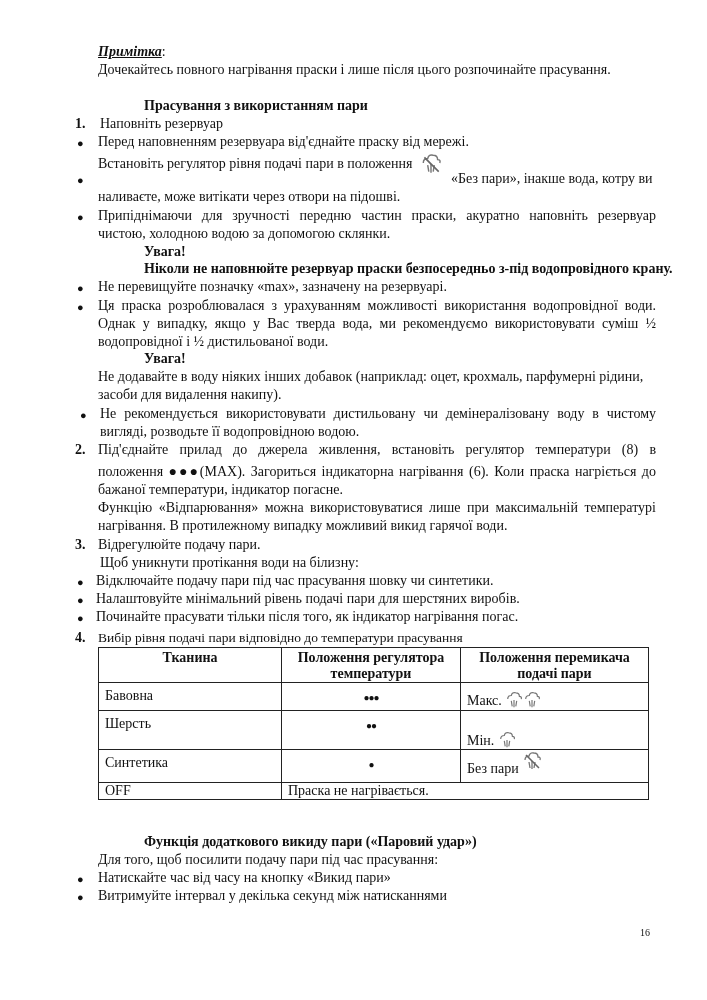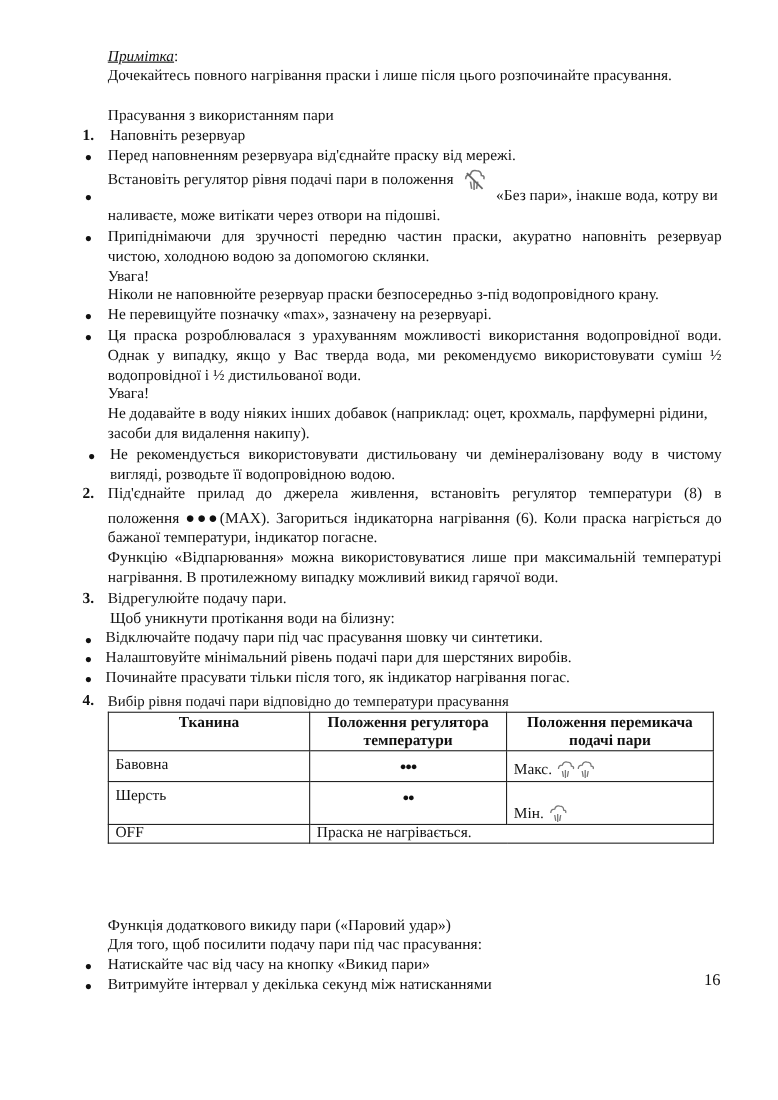--- a/index.html
+++ b/index.html
@@ -1,37 +1,37 @@
 <!DOCTYPE html>
 <html><head>
 <meta charset="utf-8">
 <style>
   html, body { margin: 0; padding: 0; background: #ffffff; }
   body {
     width: 707px; height: 1000px; position: relative; overflow: hidden;
     font-family: "Liberation Serif", serif; font-size: 14px; color: #111; line-height: 17.5px;
   }
   .abs { position: absolute; white-space: nowrap; }
-  .b { font-weight: normal; }
-  .bi { font-weight: normal; font-style: italic; }
+  .b { font-weight: bold; margin-left: 46px; }
+  .bi { font-weight: bold; font-style: italic; }
   .bullet { position: absolute; font-size: 11px; }
   .num { position: absolute; font-weight: bold; }
   .just { text-align: justify; text-align-last: justify; white-space: nowrap; }
   .icon-noSteam, .icon-steam { display: inline-block; vertical-align: bottom; }
   table.tbl {
     position: absolute; left: 98px; top: 615px; width: 551px;
     border-collapse: collapse; font-family: "Liberation Serif", serif; font-size: 14px;
   }
   table.tbl td, table.tbl th { border: 1px solid #222; padding: 0 6px; vertical-align: top; }
   table.tbl th { font-weight: bold; text-align: center; line-height: 16px; padding-top: 2px; }
   .c1 { width: 170px; }
   .c2 { width: 166px; text-align: center; }
   .dots { font-size: 10px; letter-spacing: -1px; }
   .steam-cell { white-space: nowrap; }
-  .page-num { position: absolute; left: 640px; top: 883px; font-size: 15px; }
+  .page-num { position: absolute; left: 640px; top: 924px; font-size: 10px; }
 </style>
 </head>
 <body>
 
 <svg width="0" height="0" style="position:absolute">
   <defs>
     <symbol id="steam" viewBox="0 0 20 20">
       <path d="M3 9 Q3 5 7 5 Q8 1 12 2 Q16 2 16 6 Q19 6 18 9" fill="none" stroke="#777" stroke-width="1.3"></path>
       <path d="M7 11 L8 17 M10 10 L10 18 M13 11 L12 17" stroke="#777" stroke-width="1.3"></path>
     </symbol>
@@ -122,20 +122,27 @@
             <use href="#steam"></use>
           </svg></td>
   </tr>
   <tr style="height:28px;">
     <td class="c1" style="padding-top:4px;">Шерсть</td>
     <td class="c2 dots" style="padding-top:6px;">●●</td>
     <td class="steam-cell" style="padding-top:20px;"><span>Мін.</span> <svg width="18" height="18" class="icon-steam">
             <use href="#steam"></use>
           </svg></td>
   </tr>
+  <tr style="height:33px;">
+    <td class="c1" style="padding-top:4px;">Синтетика</td>
+    <td class="c2 dots" style="padding-top:6px;">●</td>
+    <td class="steam-cell" style="padding-top:10px;"><span>Без пари</span> <svg width="20" height="22" class="icon-noSteam" style="vertical-align:top;margin-top:-10px;">
+            <use href="#nosteam"></use>
+          </svg></td>
+  </tr>
   <tr style="height:17px;">
     <td class="c1" style="line-height:15px;">OFF</td>
     <td colspan="2" style="line-height:15px;">Праска не нагрівається.</td>
   </tr>
 </tbody>
   </table>
 
 <div class="abs b" style="left:98px; top:833px;">Функція додаткового викиду пари («Паровий удар»)</div>
 <div class="abs" style="left:98px; top:851px;">Для того, щоб посилити подачу пари під час прасування:</div>
 <div class="bullet" style="left:77px; top:871px;">●</div>

